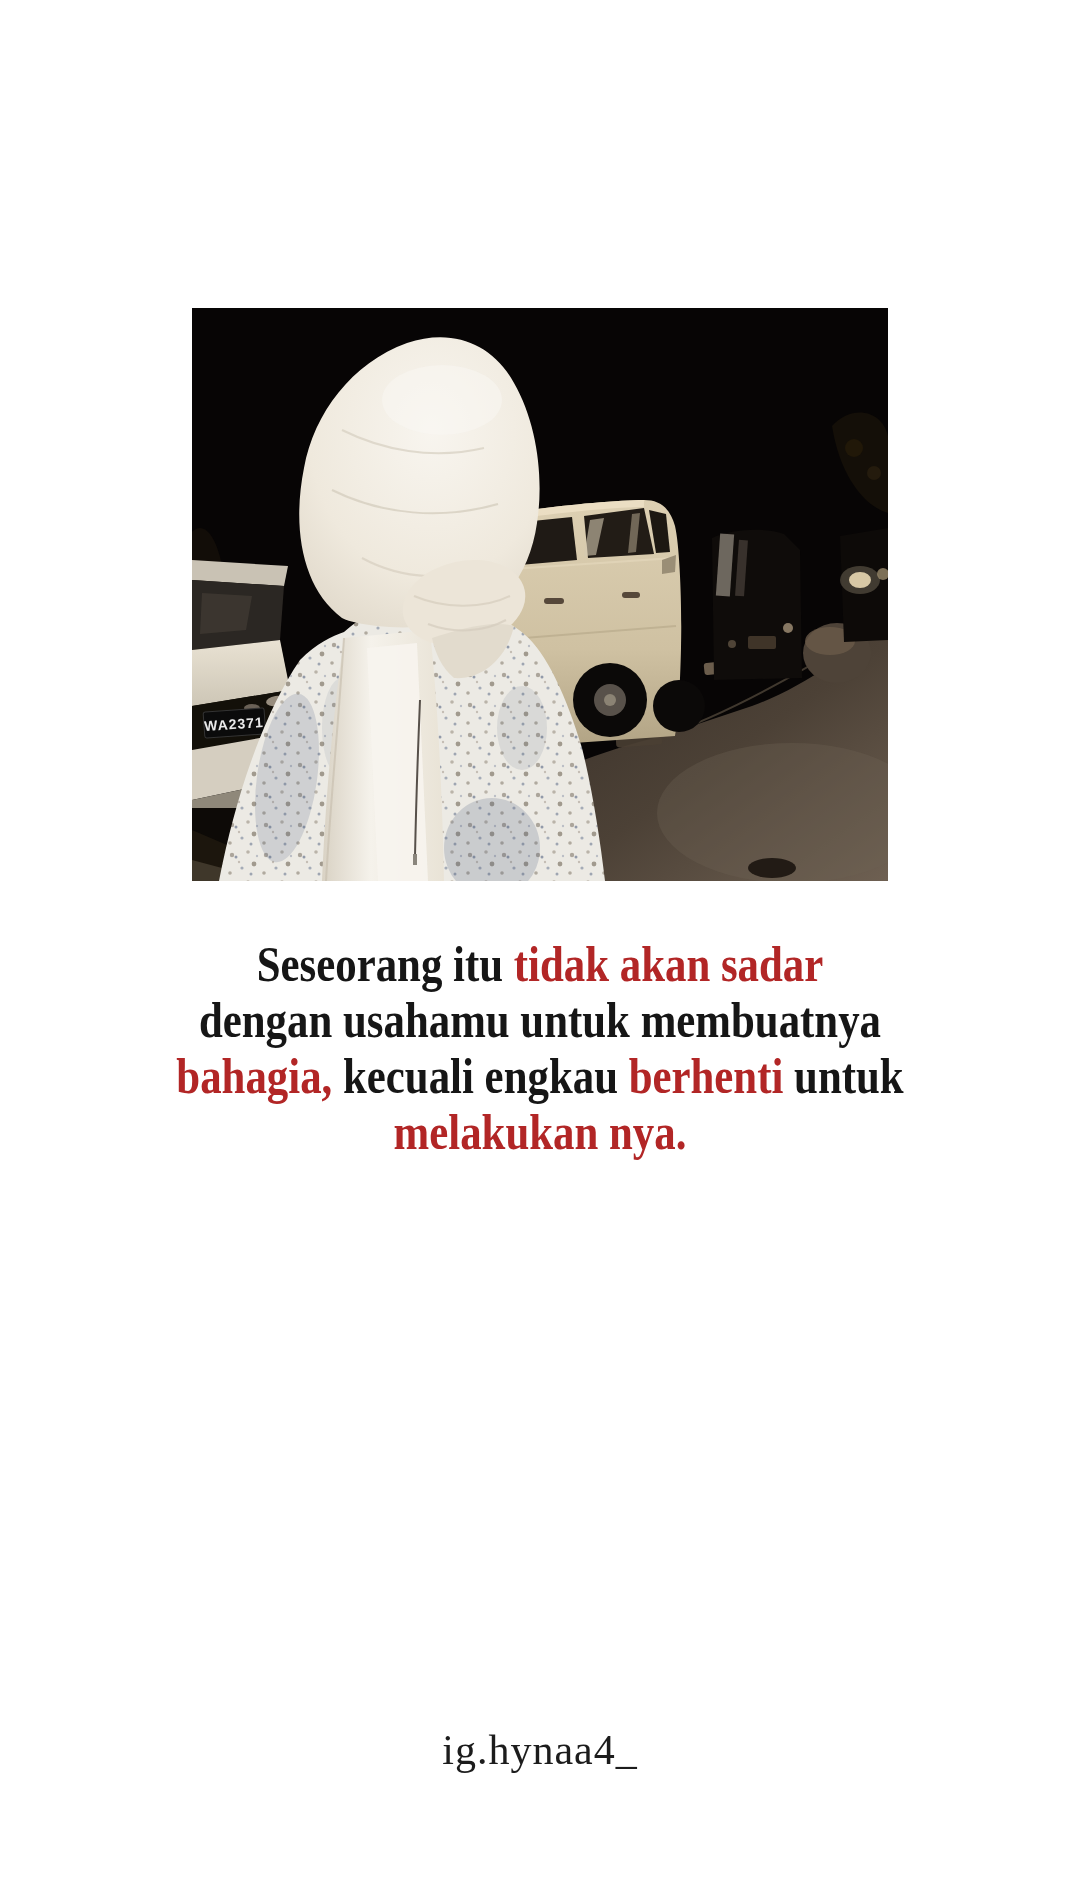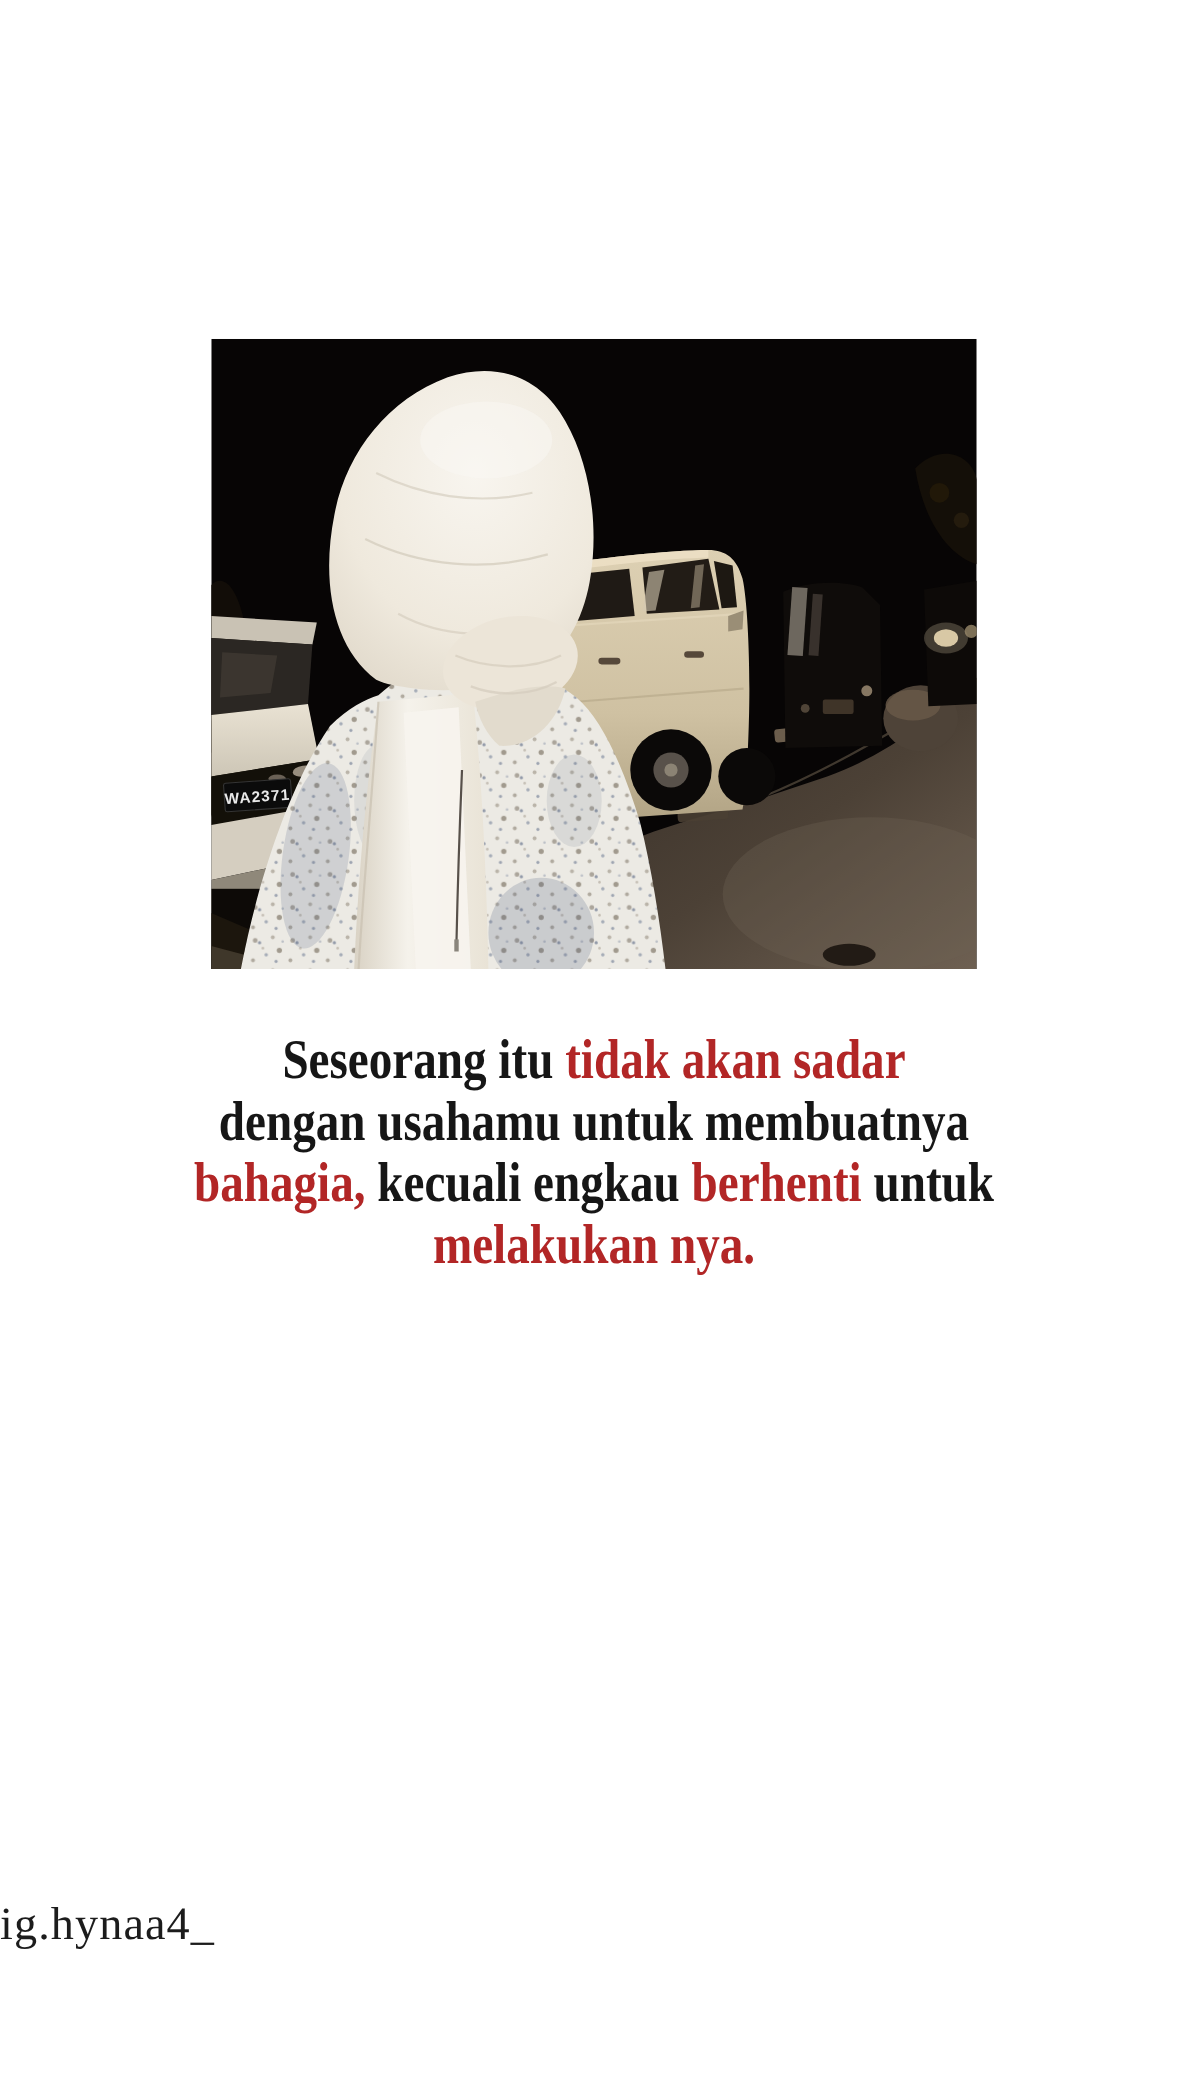--- a/index.html
+++ b/index.html
@@ -35,20 +35,21 @@
     color:var(--ink);
     transform:scaleX(0.84);
     transform-origin:540px 50%;
   }
   .quote p{margin:0;white-space:pre;}
   .seg-ink{color:var(--ink);}
   .seg-red{color:var(--red);}
   .watermark{
     position:absolute;
     top:1726px;left:0;width:1080px;
+    text-align:center;
     font-size:42px;
     line-height:48px;
     color:#1c1c1c;
     letter-spacing:1px;
   }
 </style>
 </head>
 <body>
 
 <div class="page">

